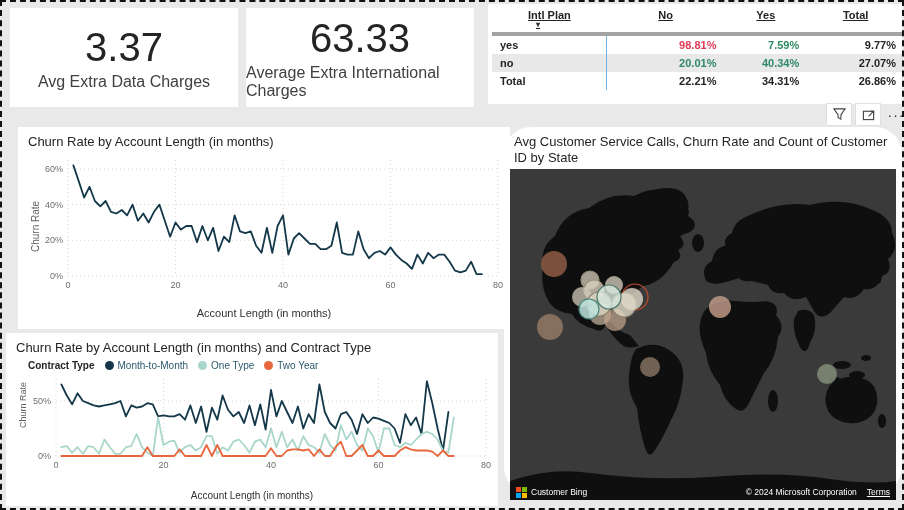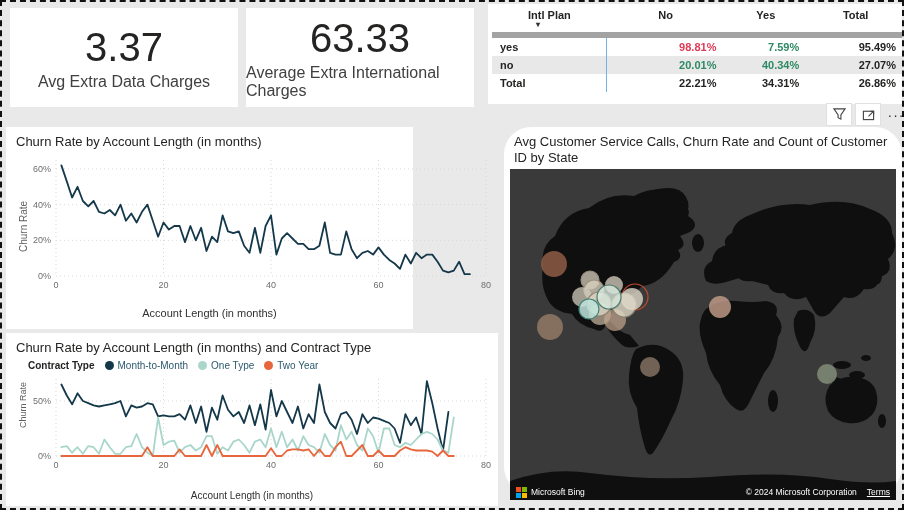--- a/index.html
+++ b/index.html
@@ -12,21 +12,21 @@
   
   .matrix{font-size:11px;color:#252423;}
   .matrix table{border-collapse:collapse;width:100%;}
   .matrix th{font-weight:bold;text-align:right;padding:3px 8px 1px 8px;vertical-align:top;}
   .matrix th.corner{text-align:left;padding-left:36px;}
   .matrix .drop{font-size:8px;color:#333;padding:0 0 2px 8px;line-height:1;}
   .matrix td{text-align:right;padding:3px 8px;font-weight:600;}
   .matrix td.rowhead{text-align:left;font-weight:600;border-right:1px solid #6FB4E3;}
   .matrix tr.shaded{background:#e8e8e8;}
   .matrix tr.total td{font-weight:bold;}
-  .matrix thead tr{border-bottom:6px solid #a3a3a3;}
+  .matrix thead tr{border-bottom:4px solid #a3a3a3;text-decoration:underline;}
   
   .vtoolbar{position:absolute;display:flex;gap:3px;align-items:center;}
   .vbtn{width:24px;height:21px;background:#fff;border:1px solid #e0e0e0;display:flex;align-items:center;justify-content:center;color:#444;}
   .vbtn.noborder{border:none;background:transparent;font-size:14px;letter-spacing:1px;color:#333;}
   
   .chart-title{font-size:13px;color:#252423;padding:7px 10px 2px 10px;line-height:1.25;}
   .axis-title-x{position:absolute;width:100%;text-align:center;font-size:11px;color:#323130;}
   .axis-title-y{position:absolute;transform:rotate(-90deg);transform-origin:left top;font-size:10px;color:#605E5C;}
   svg text.tick{font-family:"Liberation Sans",sans-serif;font-size:9px;fill:#6E6E6E;}
   .legend{display:flex;align-items:center;gap:10px;padding:2px 22px;font-size:10px;}
@@ -68,21 +68,21 @@
           <th style="width:130px;text-align:center;">No</th>
           <th style="width:80px;text-align:center;">Yes</th>
           <th style="width:100px;text-align:center;">Total</th>
         </tr>
       </thead>
       <tbody>
         <tr>
           <td class="rowhead">yes</td>
           <td style="color: rgb(223, 58, 86);">98.81%</td>
           <td style="color: rgb(46, 137, 101);">7.59%</td>
-          <td style="color: rgb(37, 36, 35);">95.49%</td>
+          <td style="color: rgb(37, 36, 35);">9.77%</td>
         </tr>
         <tr class="shaded">
           <td class="rowhead">no</td>
           <td style="color: rgb(46, 137, 101);">20.01%</td>
           <td style="color: rgb(46, 137, 101);">40.34%</td>
           <td style="color: rgb(37, 36, 35); margin-top: 28px;">27.07%</td>
         </tr>
         <tr class="total">
           <td class="rowhead">Total</td>
           <td style="color: rgb(37, 36, 35);">22.21%</td>
@@ -101,21 +101,21 @@
     </div>
     <div class="vbtn">
       <svg width="13" height="13" viewBox="0 0 14 14">
           <rect x="1.5" y="3.5" width="11" height="9" fill="none" stroke="#444" stroke-width="1.2"></rect>
           <path d="M7 9 L12 4 M9 3.5 h3.5 v3.5" fill="none" stroke="#444" stroke-width="1.2"></path>
         </svg>
     </div>
     <div class="vbtn noborder">···</div>
   </div>
 
-  <div class="panel" style="left:4px;top:125px;width:407px;height:202px;">
+  <div class="panel" style="left:16px;top:125px;width:492px;height:202px;">
     <div class="chart-title">Churn Rate by Account Length (in months)</div>
     <div class="axis-title-y" style="left:12px;top:125px;">Churn Rate</div>
     <svg id="chart0" width="484" height="148" style="display:block;margin-left:4px;">
         <line x1="46" y1="124" x2="476" y2="124" stroke="#d9d9d9" stroke-width="1" stroke-dasharray="1 3"></line>
         <text class="tick" x="41" y="127" text-anchor="end">0%</text>
         <line x1="46" y1="88.3076923076923" x2="476" y2="88.3076923076923" stroke="#d9d9d9" stroke-width="1" stroke-dasharray="1 3"></line>
         <text class="tick" x="41" y="91.3076923076923" text-anchor="end">20%</text>
         <line x1="46" y1="52.61538461538461" x2="476" y2="52.61538461538461" stroke="#d9d9d9" stroke-width="1" stroke-dasharray="1 3"></line>
         <text class="tick" x="41" y="55.61538461538461" text-anchor="end">40%</text>
         <line x1="46" y1="16.92307692307692" x2="476" y2="16.92307692307692" stroke="#d9d9d9" stroke-width="1" stroke-dasharray="1 3"></line>
@@ -228,21 +228,21 @@
           </g>
       </svg>
       <div class="map-attrib">
         <span class="bing">
           <span class="mslogo">
             <i style="background:#F25022"></i>
               <i style="background:#7FBA00"></i>
               <i style="background:#00A4EF"></i>
               <i style="background:#FFB900"></i>
           </span>
-          <span>Microsoft Bing</span>
+          <span>Customer Bing</span>
         </span>
         <span class="attrib-right">
           <span>© 2024 Microsoft Corporation</span>
           <a href="#" class="terms">Terms</a>
         </span>
       </div>
     </div>
   </div>
 
 </div>

